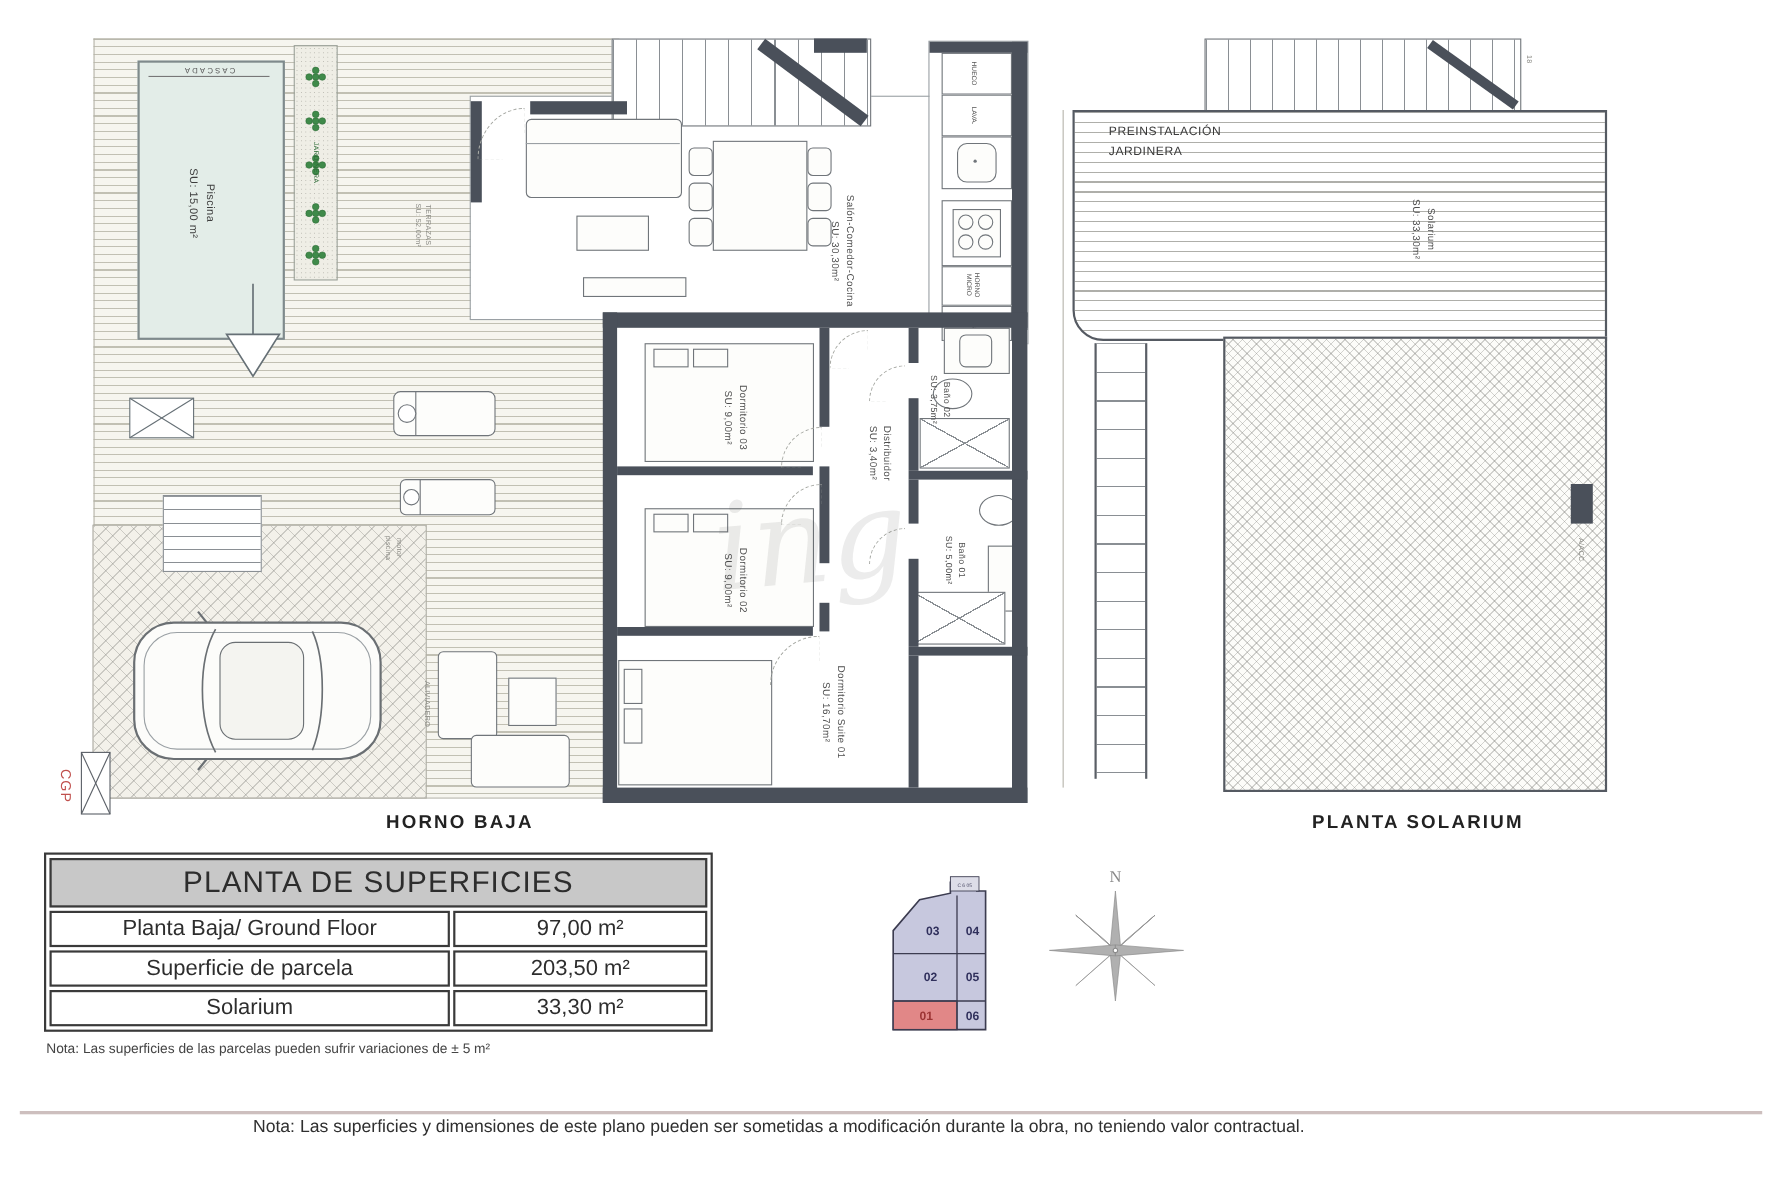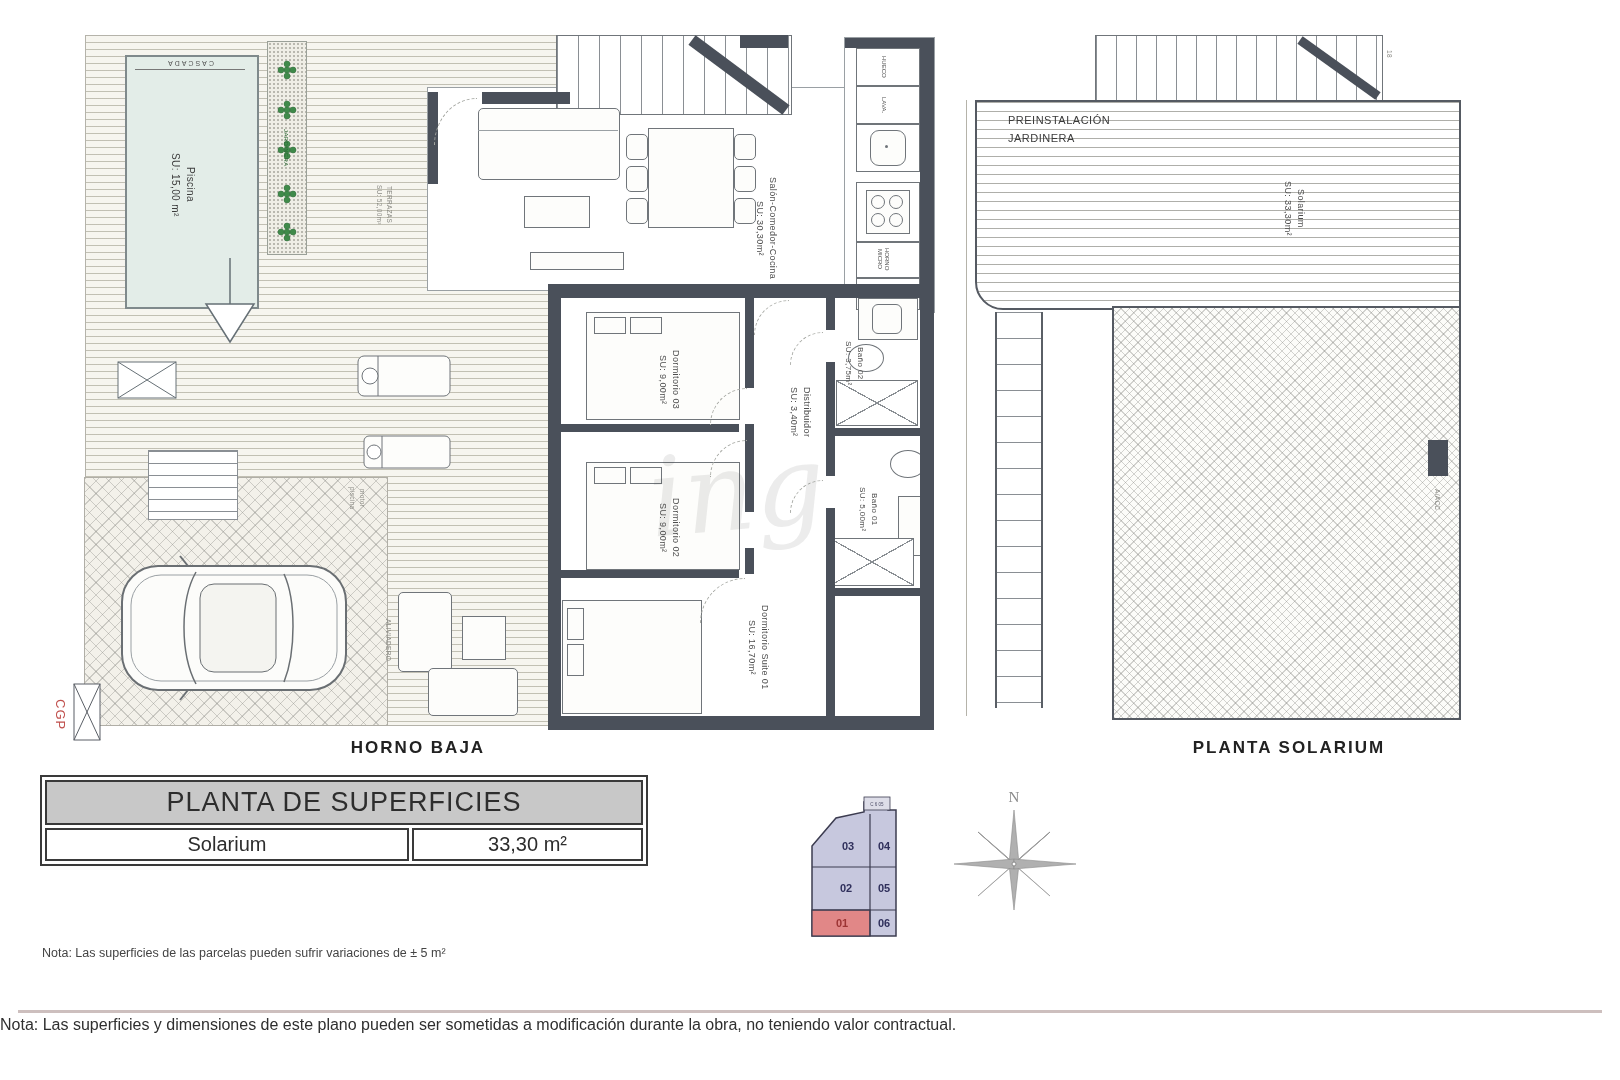--- a/index.html
+++ b/index.html
@@ -42,21 +42,21 @@
   .tbl-outer{position:absolute;left:40px;top:775px;width:598px;border:2px solid #3a3a3a;padding:3px;background:#fff;}
   .tbl-head{border:2px solid #3a3a3a;background:#c8c8c8;text-align:center;font-size:27px;letter-spacing:1px;
         color:#2d2d2d;padding:5px 0;margin-bottom:3px;}
   .tbl-row{display:flex;gap:3px;margin-bottom:3px;}
   .tbl-row:last-child{margin-bottom:0;}
   .tbl-cell{border:2px solid #3a3a3a;text-align:center;font-size:20px;color:#2d2d2d;padding:3px 0;}
   .tbl-cell.l{flex:0 0 360px;}
   .tbl-cell.v{flex:1;}
   .note-small{position:absolute;left:42px;top:946px;font-size:12.5px;color:#444;}
   .footer-line{position:absolute;left:18px;top:1010px;width:1584px;height:3px;background:#cdbfbe;}
-  .footer-note{position:absolute;left:0;top:1016px;width:1416px;font-size:16px;color:#2f2f2f;}
+  .footer-note{position:absolute;left:0;top:1016px;width:1416px;text-align:center;font-size:16px;color:#2f2f2f;}
   .watermark{position:absolute;left:650px;top:420px;width:340px;height:170px;font-family:"DejaVu Serif",serif;
         font-style:italic;font-size:110px;color:rgba(70,70,70,.10);transform:rotate(-5deg);pointer-events:none;}
   svg{display:block;}
 </style>
 </head>
 <body>
 
 <div id="canvas">
 
   <div class="deck" style="left:85px;top:35px;width:478px;height:690px;"></div>
@@ -309,20 +309,28 @@
       <line x1="188" y1="690" x2="180" y2="700" stroke="#6a6f73" stroke-width="2"></line>
     </g>
   </svg>
 
   <div class="title" style="left:318px;top:738px;width:200px;">HORNO BAJA</div>
   <div class="title" style="left:1177px;top:738px;width:200px;margin-left:12px;">PLANTA SOLARIUM</div>
 
   <div class="tbl-outer">
     <div class="tbl-head">PLANTA DE SUPERFICIES</div>
     <div class="tbl-row">
+      <div class="tbl-cell l">Planta Baja/ Ground Floor</div>
+      <div class="tbl-cell v">97,00 m²</div>
+    </div>
+    <div class="tbl-row">
+      <div class="tbl-cell l">Superficie de parcela</div>
+      <div class="tbl-cell v">203,50 m²</div>
+    </div>
+    <div class="tbl-row">
       <div class="tbl-cell l">Solarium</div>
       <div class="tbl-cell v">33,30 m²</div>
     </div>
   </div>
   <div class="note-small">Nota: Las superficies de las parcelas pueden sufrir variaciones de ± 5 m²</div>
 
   <svg class="abs" style="left:798px;top:768px;" width="115" height="170" viewBox="0 0 115 170">
     <polygon points="14,78 38,50 66,44 66,34 90,31 90,42 98,42 98,168 14,168" fill="#c7c8de" stroke="#3c3c50" stroke-width="1.5"></polygon>
     <rect x="66" y="29" width="26" height="13" fill="#dddde8" stroke="#3c3c50" stroke-width=".8"></rect>
     <text x="79" y="38" font-size="4.5" text-anchor="middle" fill="#50506a">C 6 05</text>

